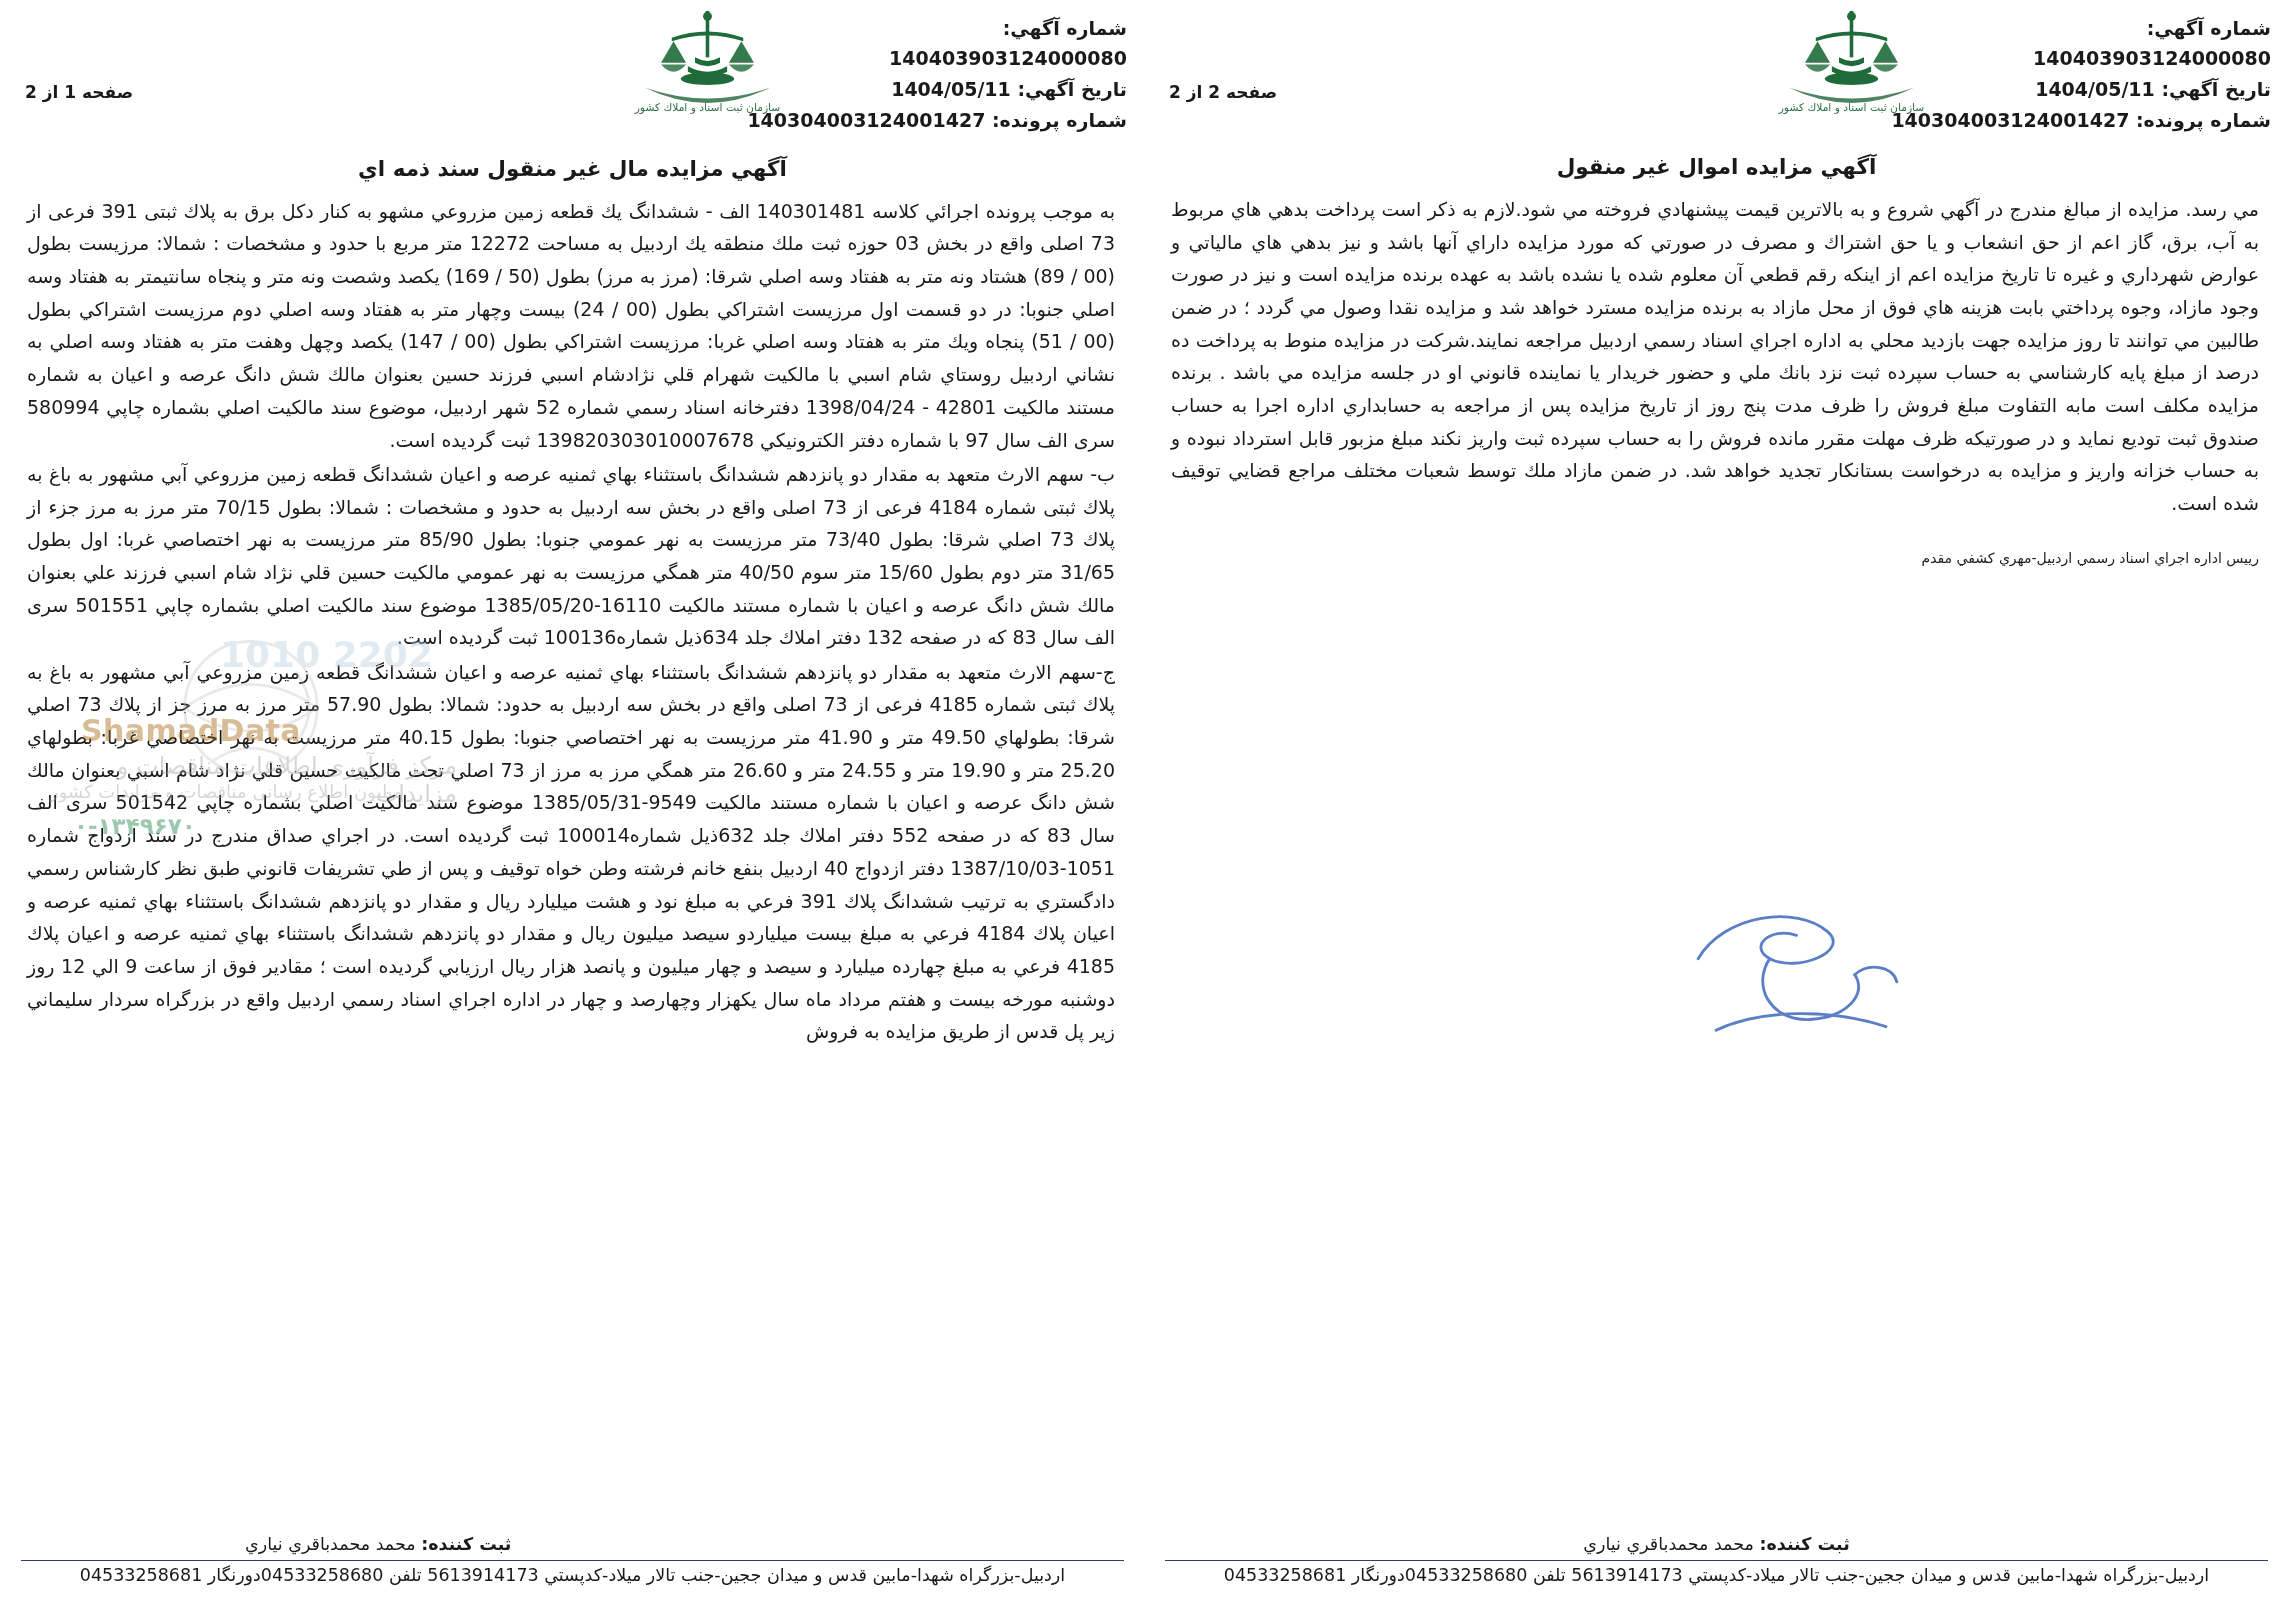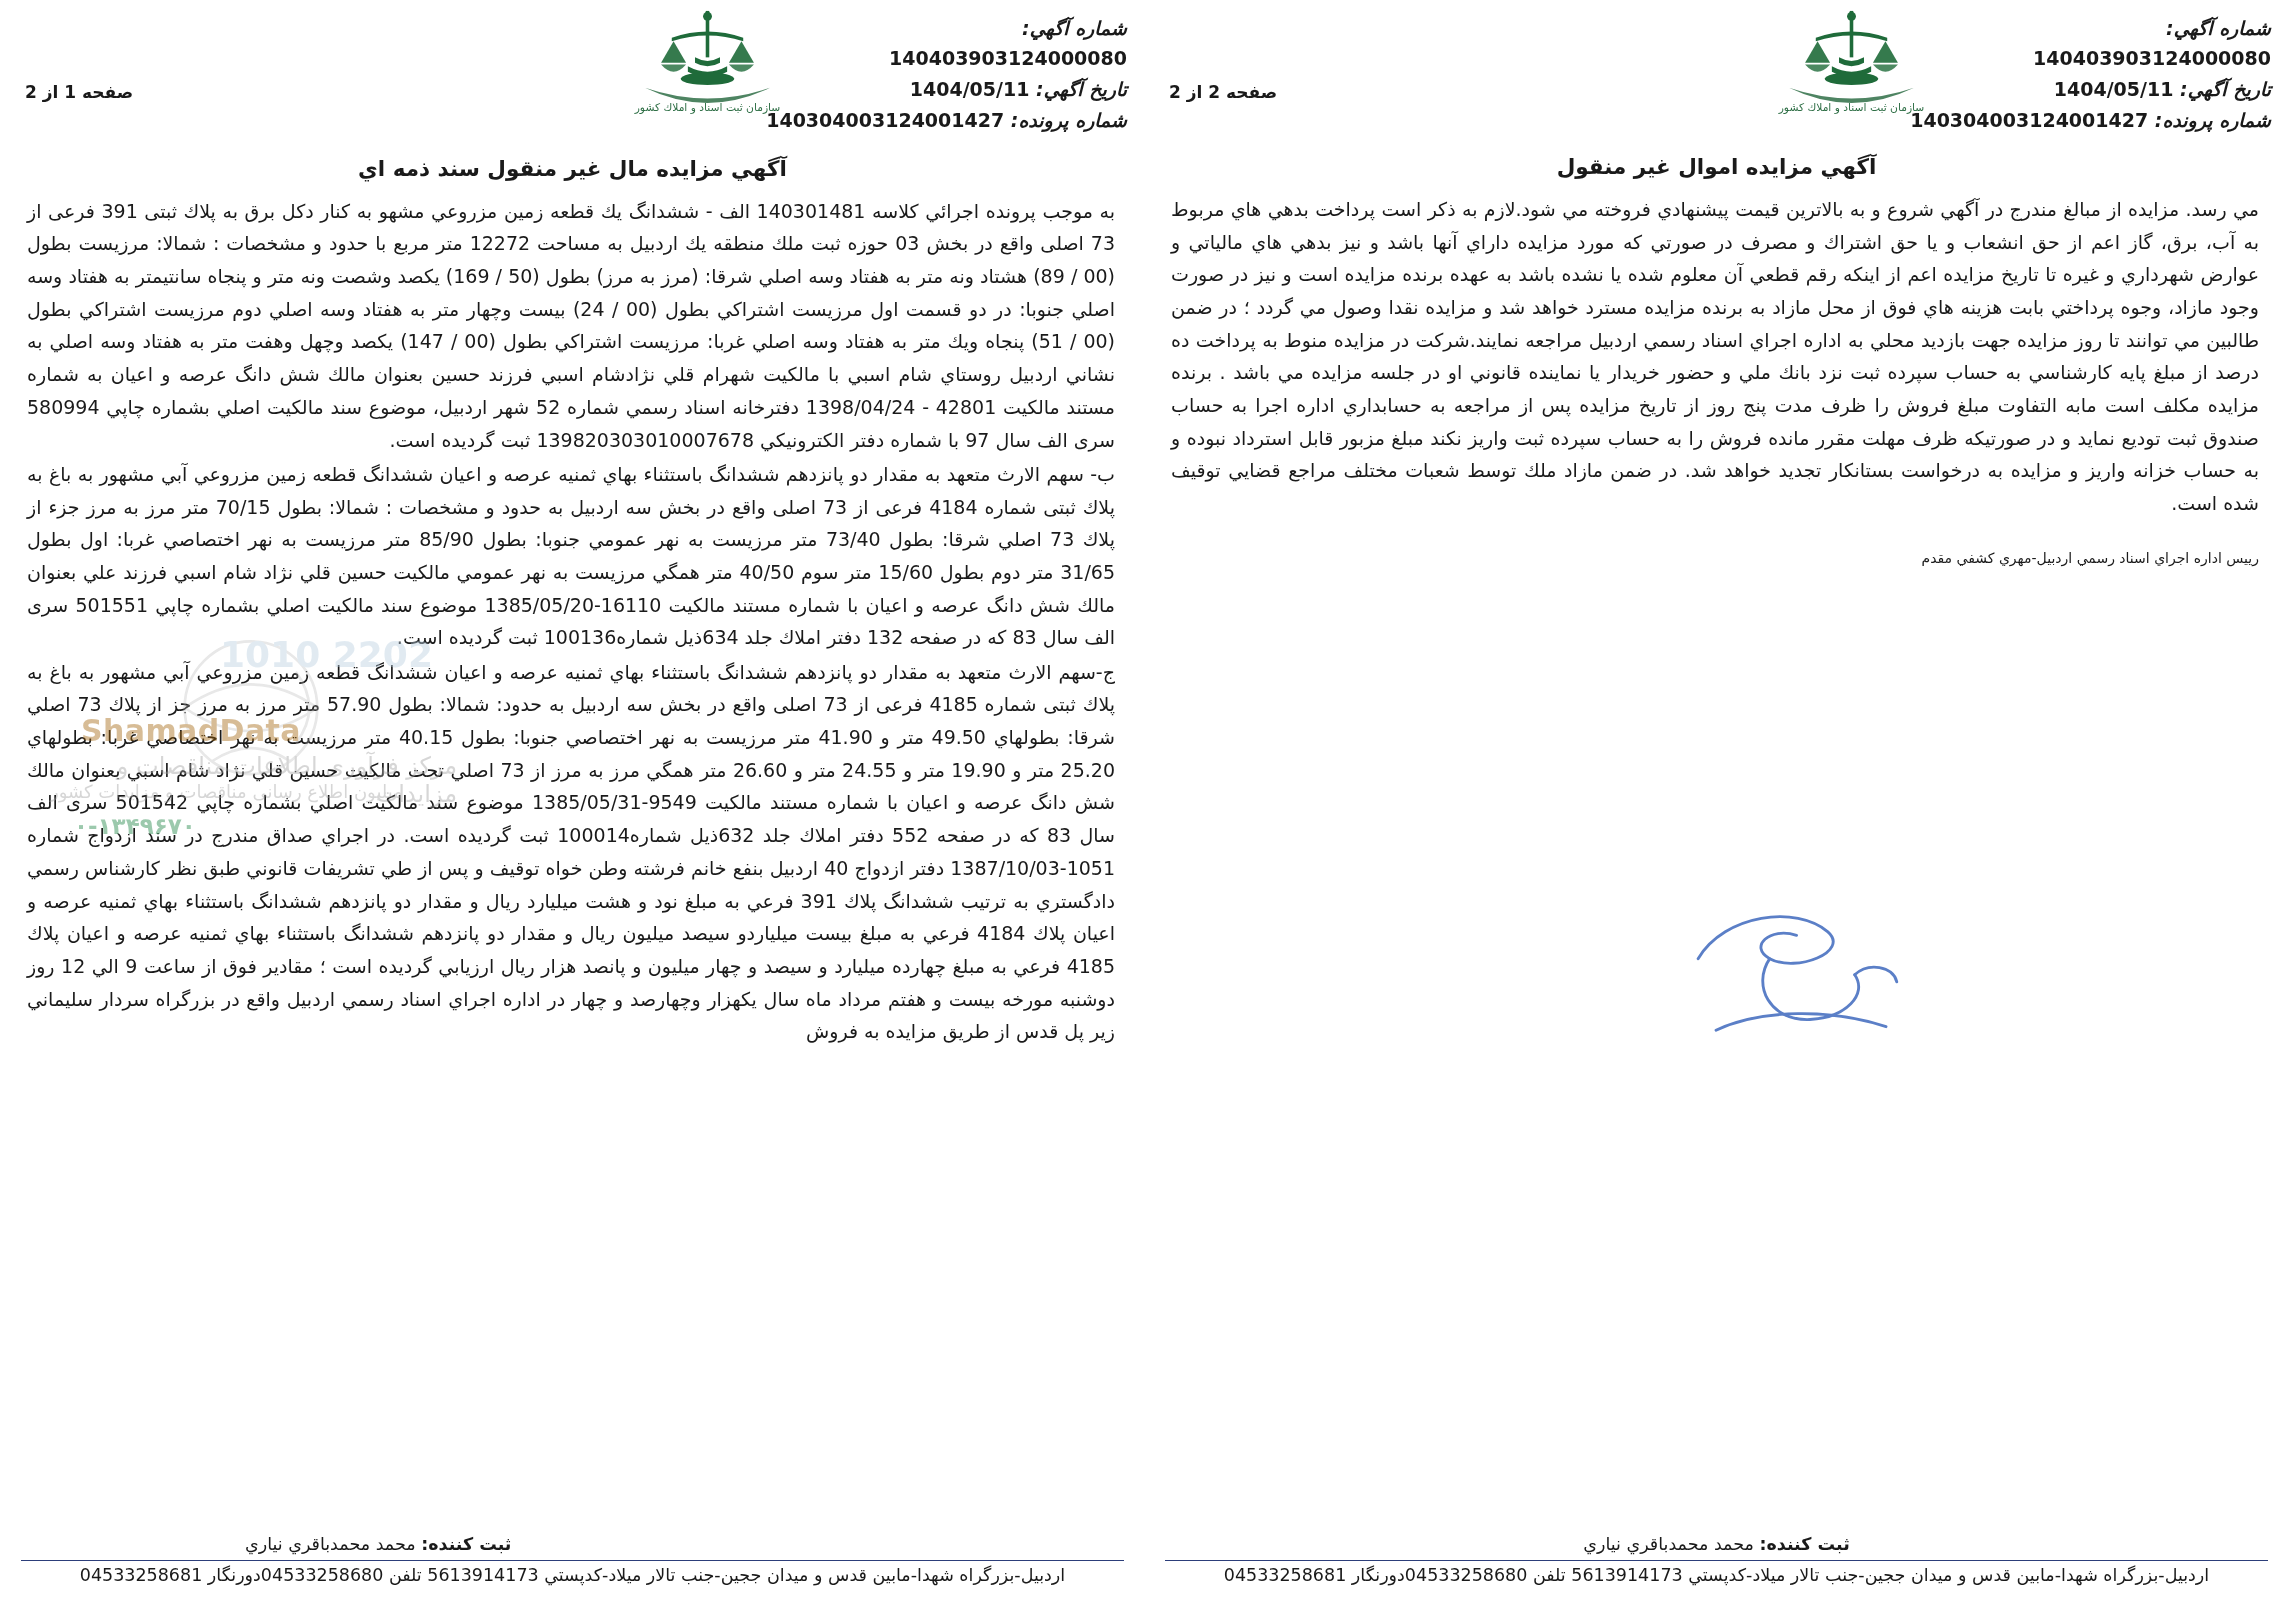--- a/index.html
+++ b/index.html
@@ -34,21 +34,21 @@
     position: absolute;
     top: 12.5px;
     right: 18px;
     text-align: right;
     font-size: 19px;
     line-height: 1.62;
     direction: rtl;
     font-weight: bold;
   }
   .header-meta .row { white-space: nowrap; }
-  .header-meta .lbl { font-weight: bold; font-style: italic; }
+  .header-meta .lbl { font-weight: bold; }
   .header-meta .val { font-weight: bold; margin-top: 8px; }
 
   .emblem {
     position: absolute;
     top: 1.8px;
     right: 348px;
     width: 179px;
     height: 125px;
   }
   .emblem svg { display: block; }

